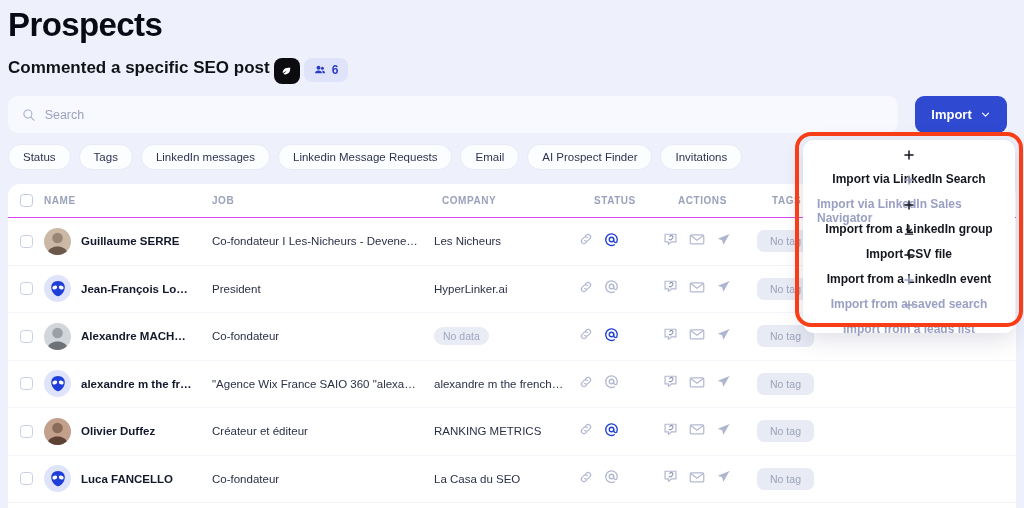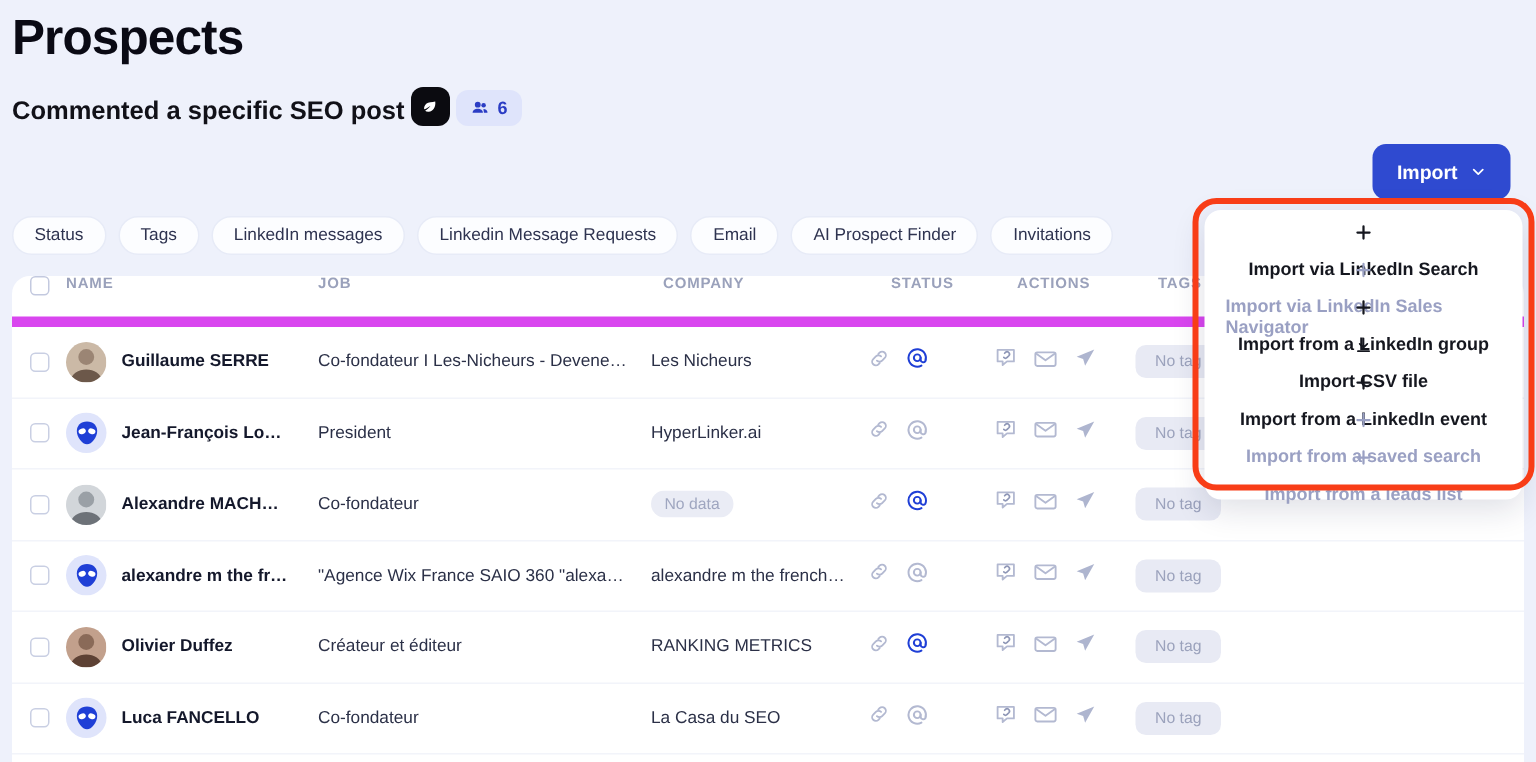--- a/index.html
+++ b/index.html
@@ -12,21 +12,21 @@
   .page { position: relative; width: 1024px; height: 508px; }
 
   
   .title {
     position: absolute; left: 8px; top: 6px;
     font-size: 33px; font-weight: 700; color: #0a0a14;
     letter-spacing: -0.6px;
   }
   .subrow {
     position: absolute; left: 8px; top: 58px;
-    display: flex; align-items: flex-end; gap: 4px;
+    display: flex; align-items: flex-start; gap: 4px;
   }
   .subtitle { font-size: 17px; font-weight: 600; color: #111118; white-space: nowrap; }
   .black-badge {
     width: 26px; height: 26px; border-radius: 8px; background: #0b0b10;
     display: flex; align-items: center; justify-content: center;
   }
   .leaf-glyph { display:block; }
   .count-badge {
     height: 24px; border-radius: 8px; background: #dfe4fb;
     display: flex; align-items: center; gap: 6px;
@@ -71,22 +71,22 @@
   }
 
   
   .card {
     position: absolute; left: 8px; top: 184px;
     width: 1008px; height: 324px;
     background: #ffffff; border-radius: 12px 12px 0 0;
     overflow: hidden;
   }
   .thead {
-    height: 34px; display: flex; align-items: flex-start;
-    border-bottom: 7px solid #d946ef;
+    height: 34px; display: flex; align-items: center;
+    border-bottom: 1px solid #d946ef;
     font-size: 10px; font-weight: 700; letter-spacing: .55px; color: #9aa1bb;
   }
   .col-check { width: 36px; display: flex; justify-content: center; align-items: center; }
   .col-name  { width: 168px; }
   .col-job   { width: 230px; }
   .col-comp  { width: 152px; }
   .col-stat  { width: 84px; }
   .col-act   { width: 94px; }
   .col-tag   { width: 120px; }
 
@@ -176,20 +176,27 @@
       <svg width="12" height="12" viewBox="0 0 16 16">
         <circle cx="6" cy="5" r="2.6" fill="#2b3cc4"></circle>
         <circle cx="11.2" cy="5.6" r="2" fill="#2b3cc4"></circle>
         <path d="M1.4 12.2c0-2.2 2-3.6 4.6-3.6s4.6 1.4 4.6 3.6z" fill="#2b3cc4"></path>
         <path d="M11 8.8c2.2.1 3.7 1.4 3.7 3.4h-3.2z" fill="#2b3cc4"></path>
       </svg>
       <span class="num">6</span>
     </div>
   </div>
 
+  <div class="searchbar">
+    <svg width="14" height="14" viewBox="0 0 16 16">
+      <circle cx="6.9" cy="6.9" r="4.7" fill="none" stroke="#aab1ca" stroke-width="1.3"></circle>
+      <line x1="10.4" y1="10.4" x2="14.2" y2="14.2" stroke="#aab1ca" stroke-width="1.3" stroke-linecap="round"></line>
+    </svg>
+    <input type="text" placeholder="Search" style="">
+  </div>
 
   <button class="import-btn">
     <span>Import</span>
     <svg width="11" height="11" viewBox="0 0 16 16">
       <path d="M3.6 6 8 10.3 12.4 6" fill="none" stroke="#ffffff" stroke-width="1.7" stroke-linecap="round" stroke-linejoin="round"></path>
     </svg>
   </button>
 
   <div class="chips">
     <div class="chip">Status</div>

